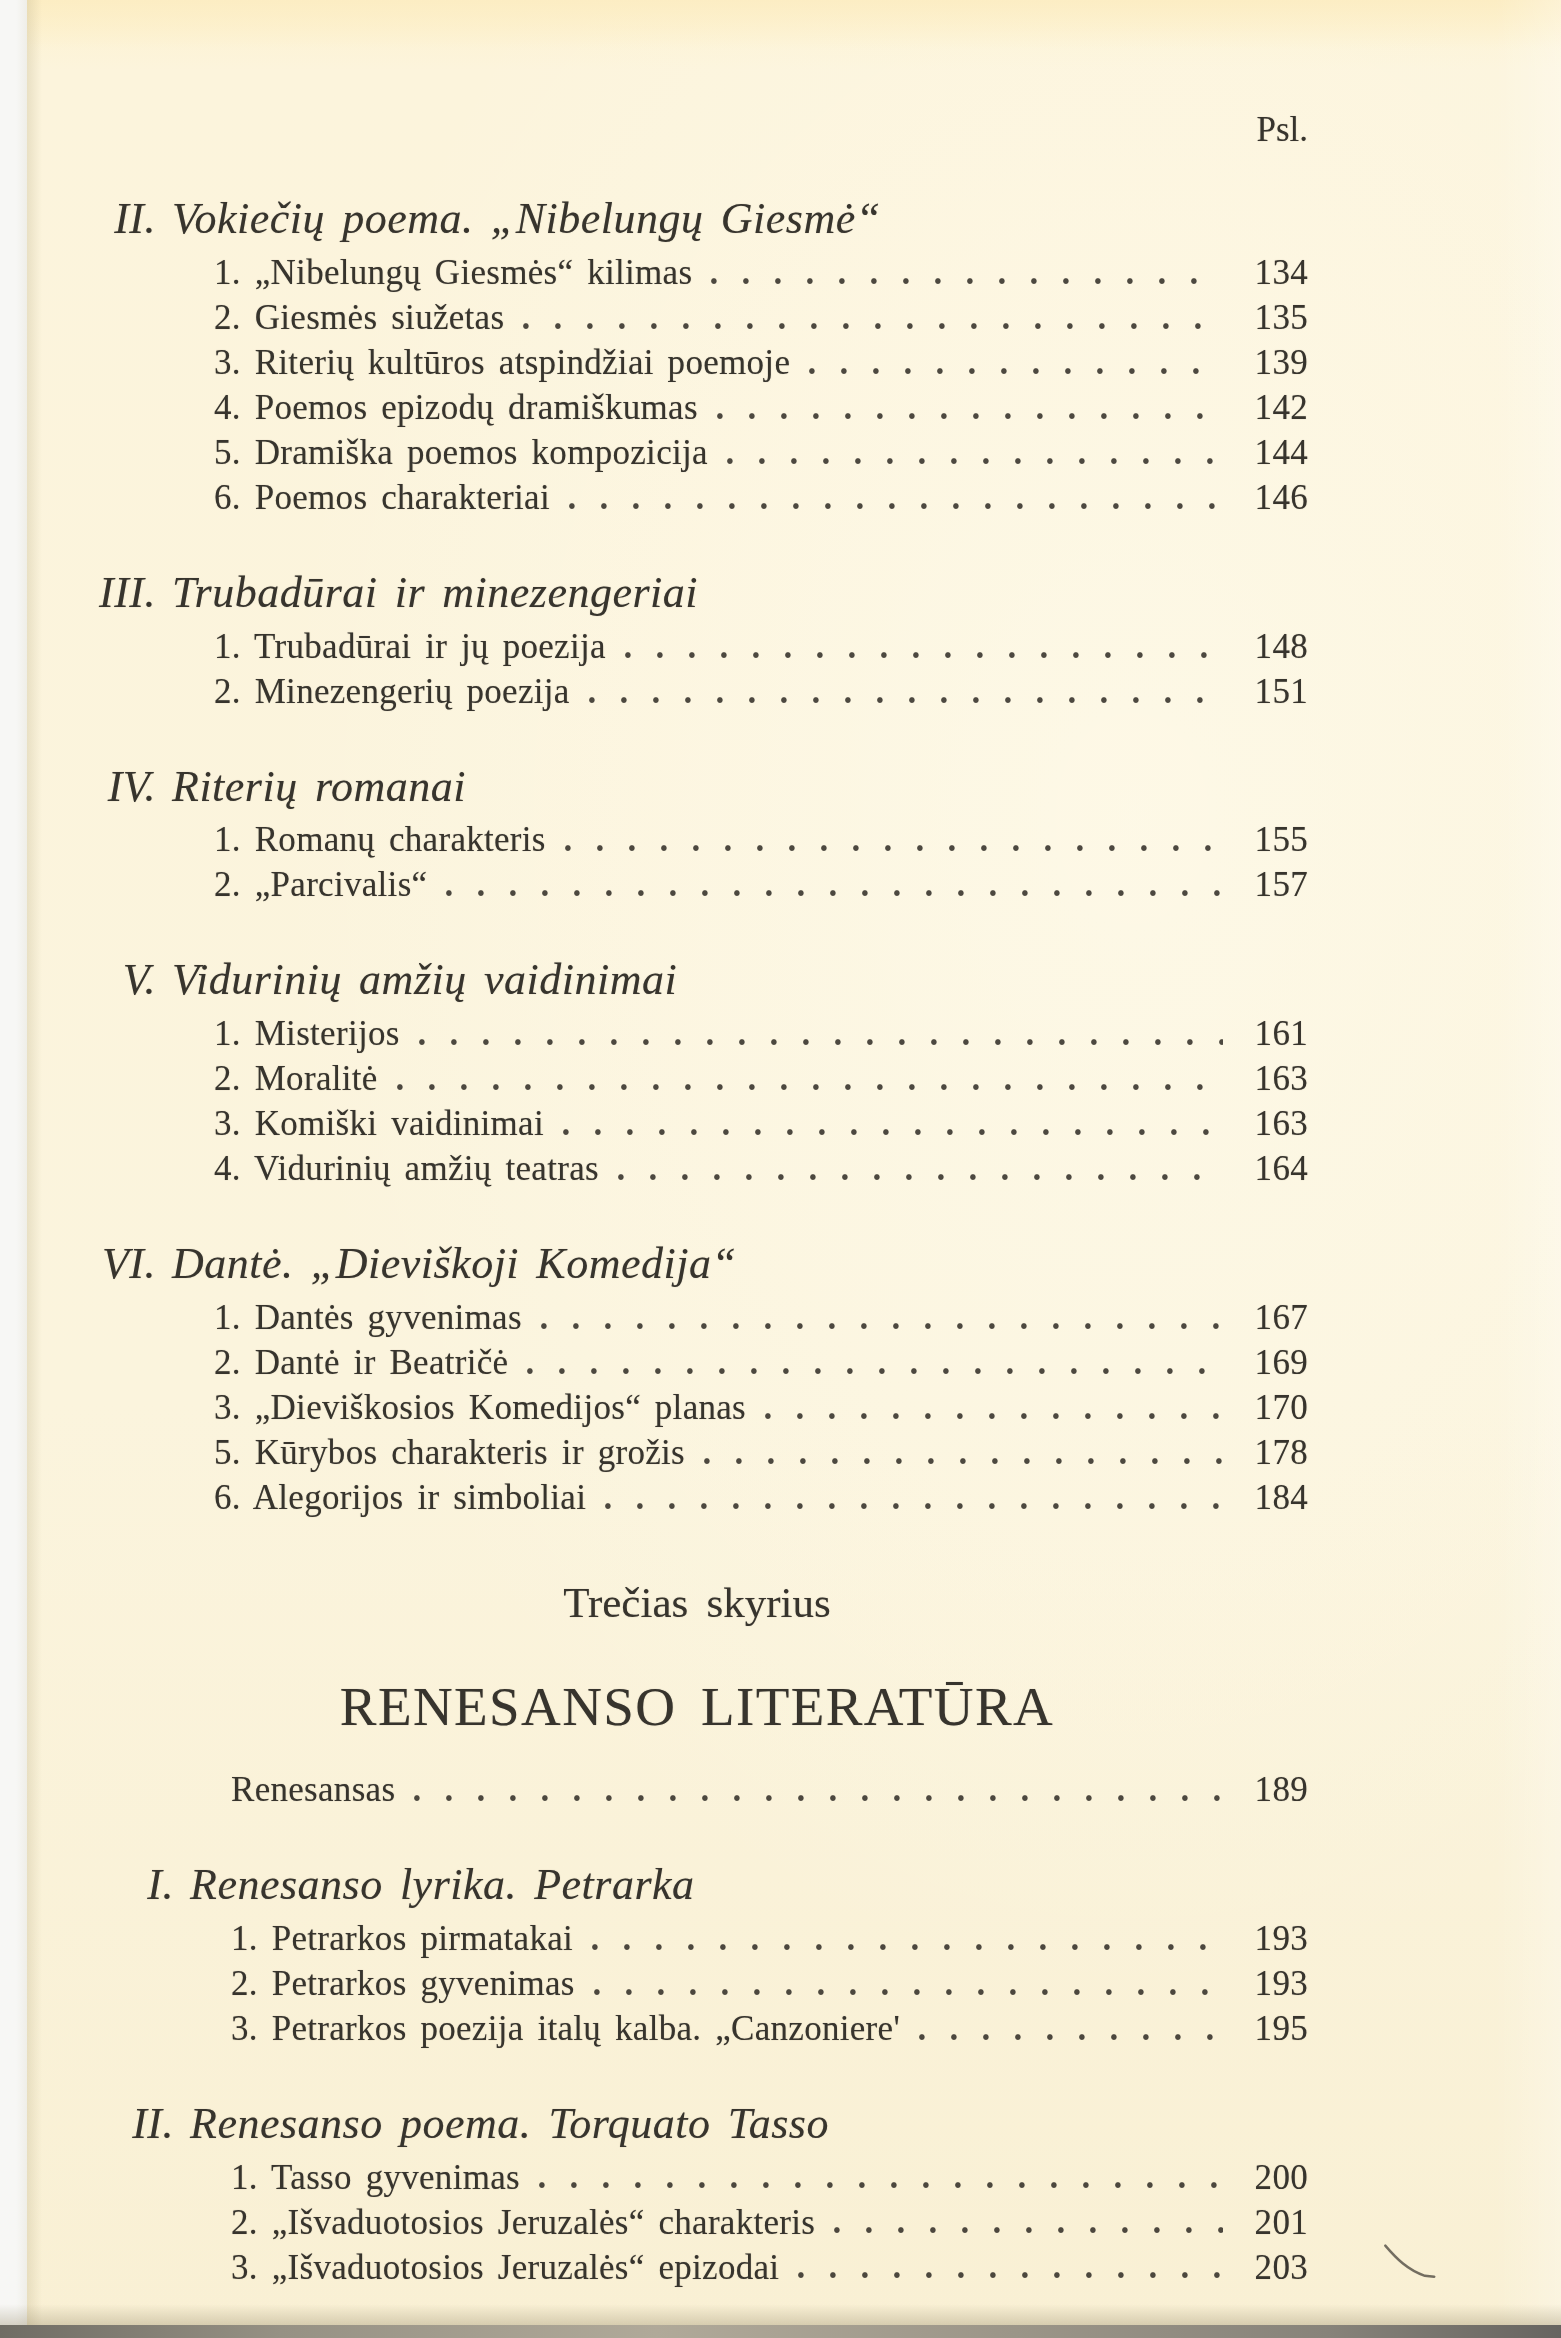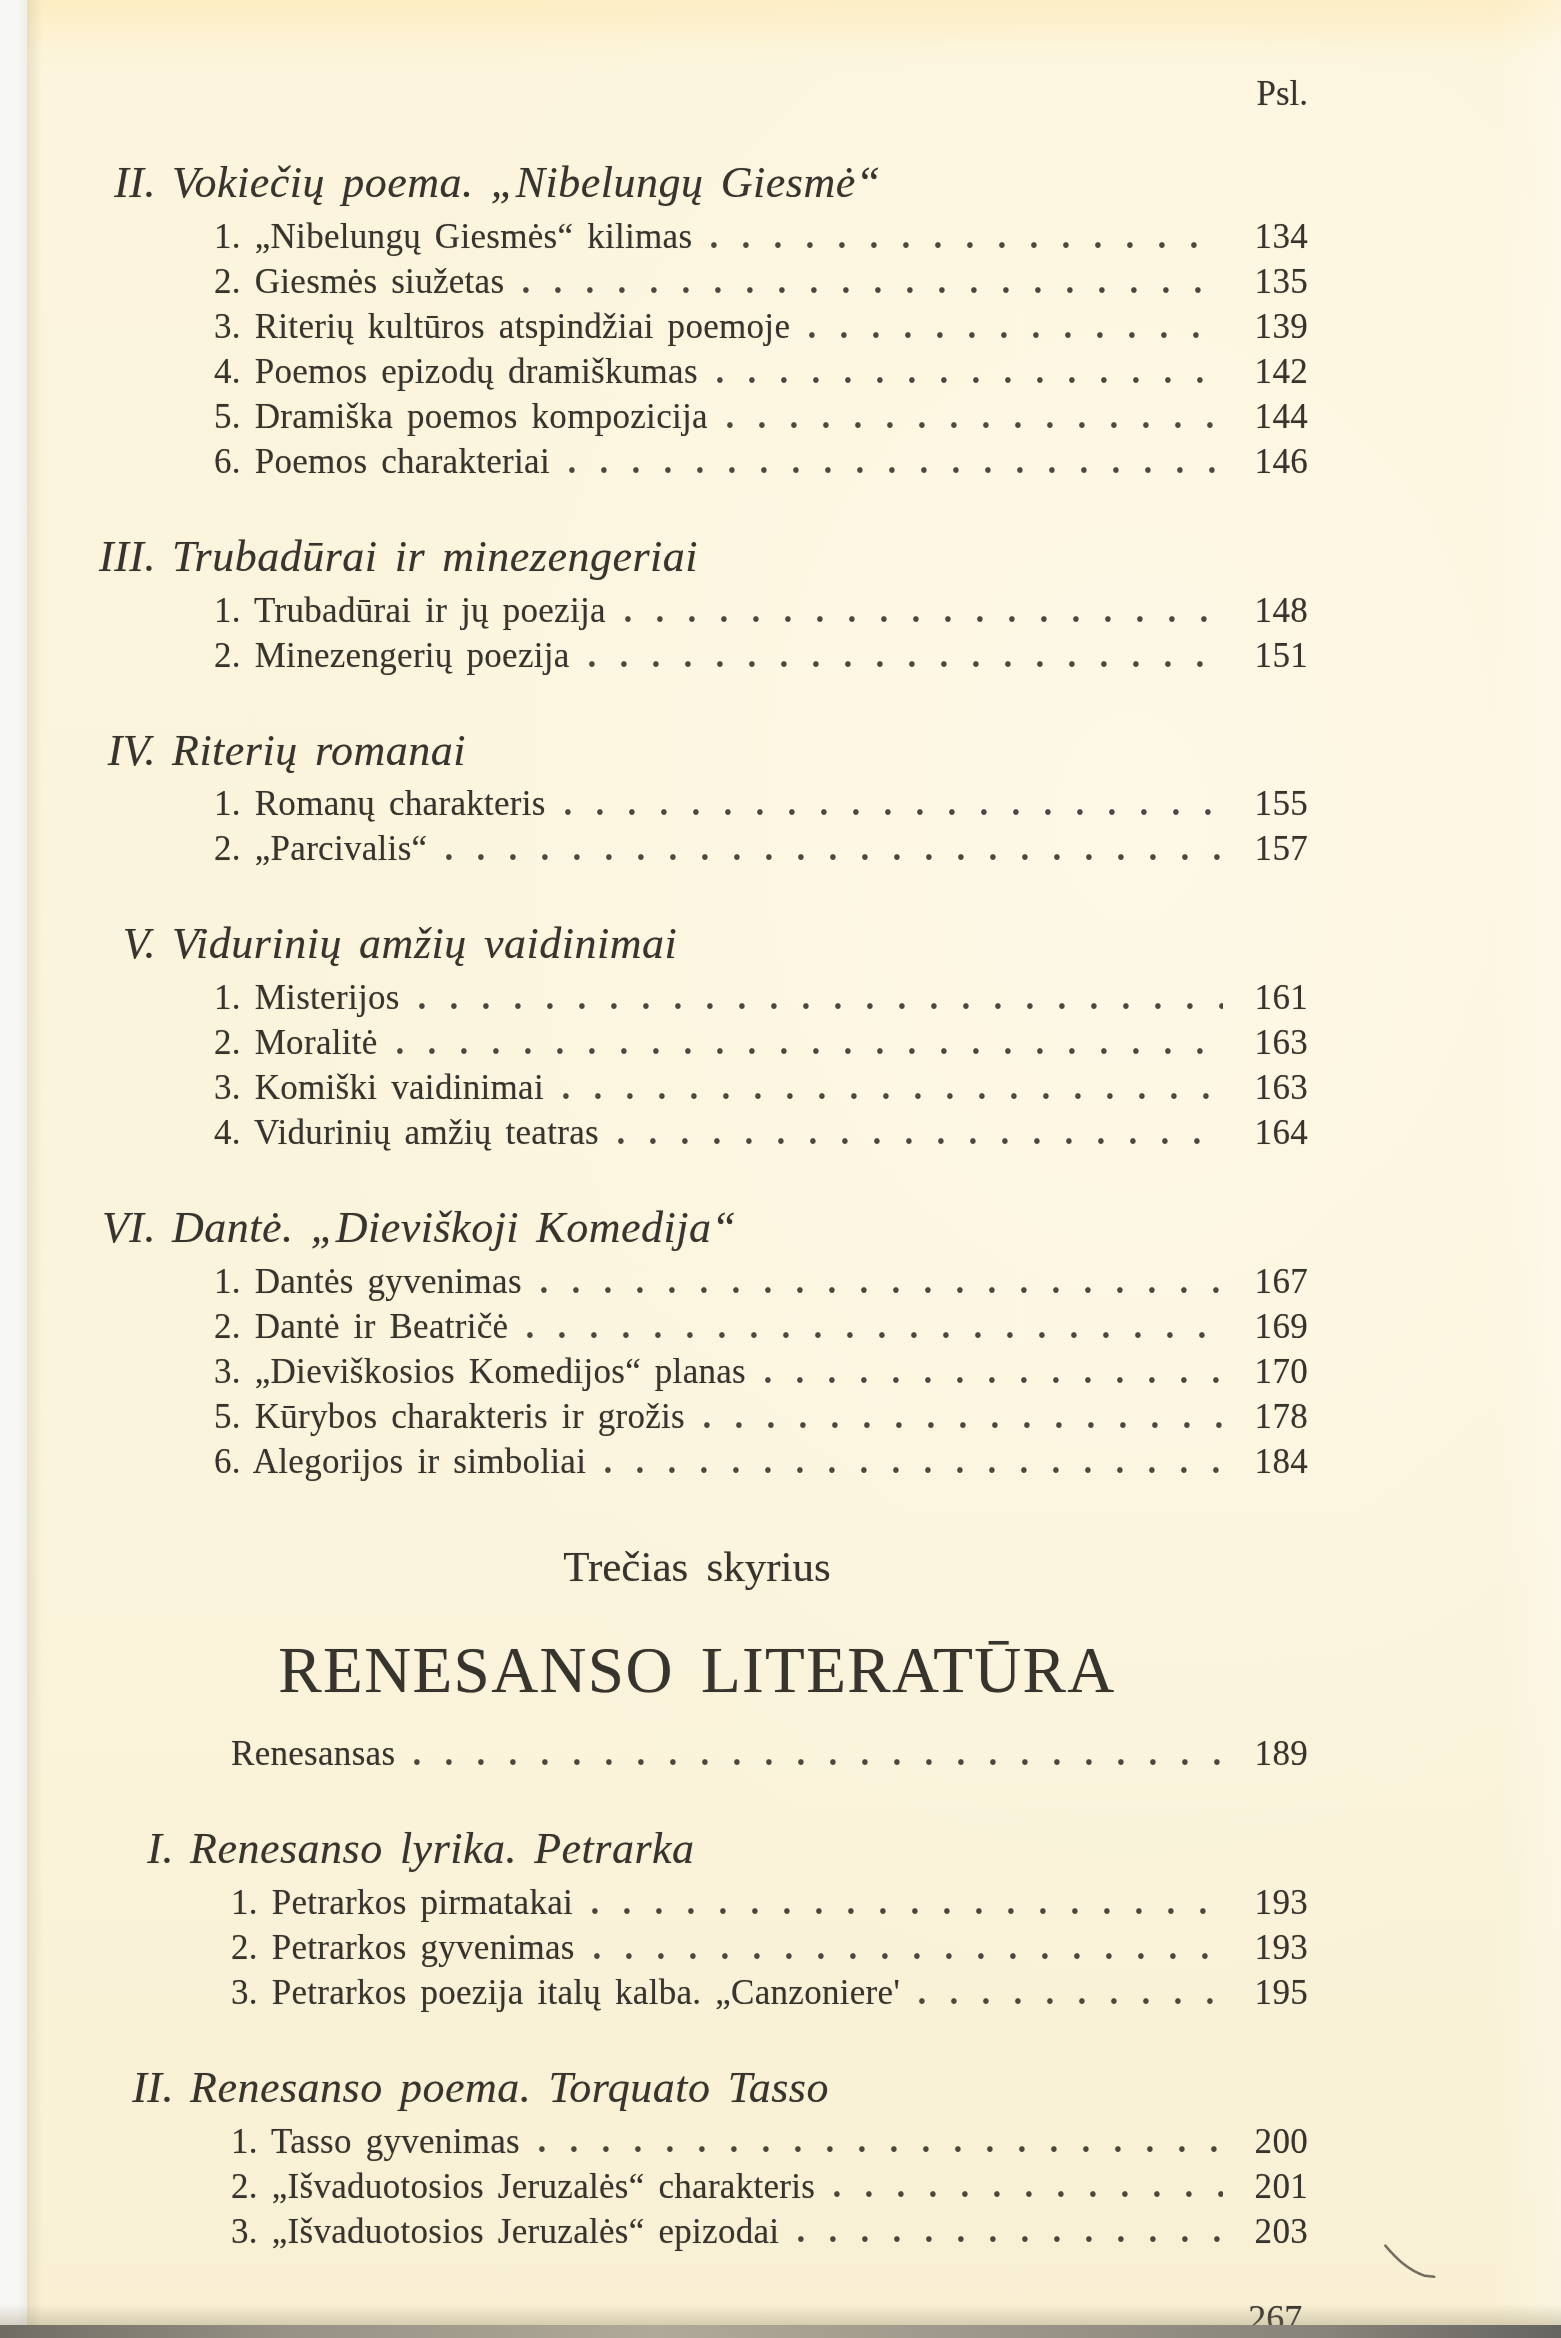--- a/index.html
+++ b/index.html
@@ -42,21 +42,21 @@
     background:linear-gradient(0deg, rgba(150,138,106,.35), rgba(150,138,106,0));
   }
 
   
   .content {
     position:absolute; left:86px; top:0; width:1222px;
     color:#37342d;
     text-shadow:0 0 1px rgba(55,50,44,.38);
   }
   .psl-row {
-    margin-top:74px;
+    margin-top:110px;
     font-size:35px; line-height:40px;
     text-align:right;
   }
   .sect { margin-top:21px; }
   .sect.first { margin-top:17px; }
   .heading {
     display:flex; align-items:baseline;
     font-size:44px; line-height:55px;
     letter-spacing:0.5px; word-spacing:5.7px;
     white-space:nowrap;
@@ -84,21 +84,21 @@
     background-position:0px calc(100% - 11.4px);
   }
   .row .pg { flex:0 0 auto; width:76px; text-align:right; white-space:nowrap; }
   .chapter-heading {
     margin-top:55px;
     font-size:43px; line-height:55px;
     text-align:center; word-spacing:7.6px;
   }
   .part-title {
     margin-top:46px;
-    font-size:65px; line-height:61px;
+    font-size:55px; line-height:61px;
     text-align:center; letter-spacing:1.4px; word-spacing:9.5px;
   }
   .intro-row { margin-top:30px; }
   .footer-row {
     margin-top:42px;
     font-size:36px; line-height:45px;
     text-align:right;
     padding-right:5.7px;
   }
   .stray-mark {

